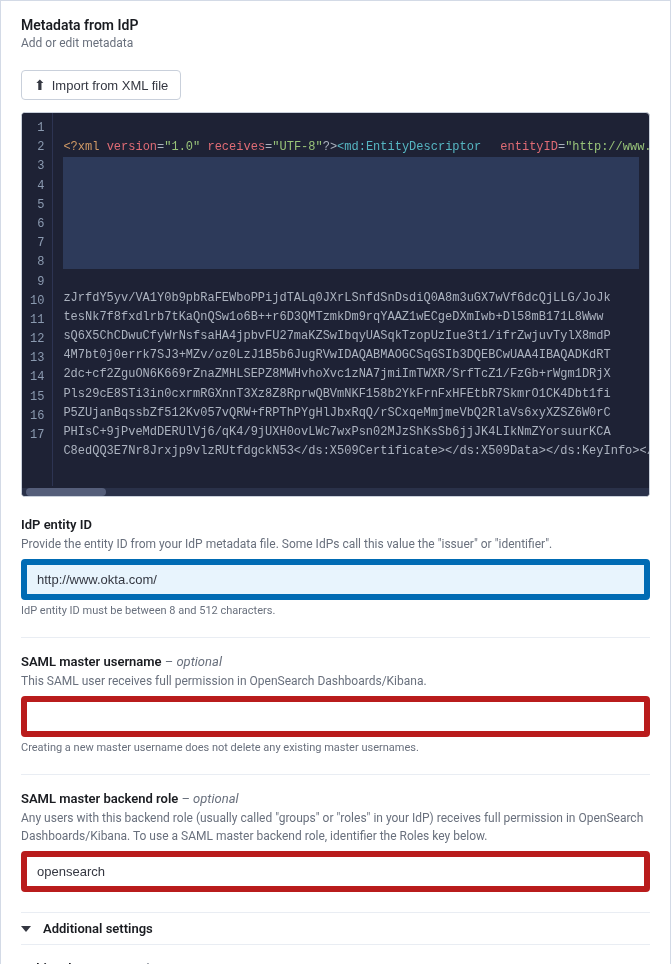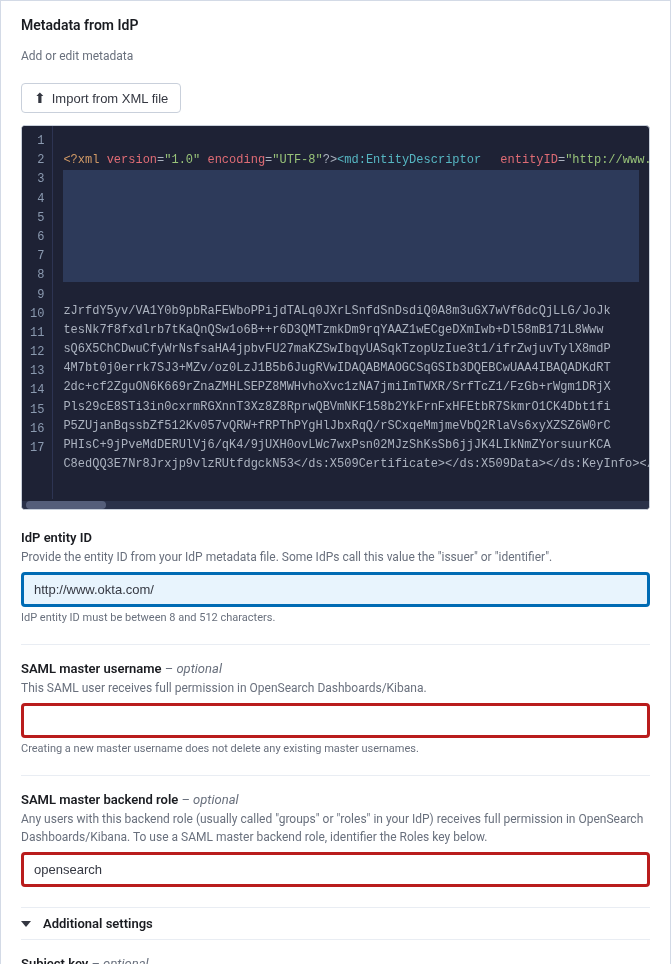--- a/index.html
+++ b/index.html
@@ -13,21 +13,21 @@
       width: 671px;
       min-height: 964px;
       background: #fff;
       padding: 16px 20px;
       border: 1px solid #d3dae6;
     }
     .section-title {
       font-size: 14px;
       font-weight: 600;
       color: #1a1c21;
-      margin-bottom: 16px;
+      margin-bottom: 3px;
     }
     .section-subtitle {
       font-size: 12px;
       color: #69707d;
       margin-bottom: 10px;
     }
     .import-button {
       display: inline-flex;
       align-items: center;
       gap: 6px;
@@ -90,21 +90,21 @@
     }
     .field-description {
       font-size: 12px;
       color: #69707d;
       margin-bottom: 6px;
       line-height: 1.5;
     }
     .field-input {
       width: 100%;
       padding: 7px 10px;
-      border: 3px solid #b91c1c;
+      border: 6px solid #b91c1c;
       border-radius: 4px;
       font-size: 13px;
       color: #343741;
       outline: none;
     }
     .field-hint {
       font-size: 11px;
       color: #69707d;
       margin-top: 4px;
     }
@@ -184,21 +184,21 @@
         <div>10</div>
         <div>11</div>
         <div>12</div>
         <div>13</div>
         <div>14</div>
         <div>15</div>
         <div>16</div>
         <div>17</div>
       </div>
       <div class="code-content">
-<span style="color:#d19a66;">&lt;?xml</span> <span style="color:#e06c75;">version</span>=<span style="color:#98c379;">"1.0"</span> <span style="color:#e06c75;">encoding</span>=<span style="color:#98c379;">"UTF-8"</span>?&gt;<span style="color:#56b6c2;">&lt;md:EntityDescriptor</span> <span style="color:#e06c75;margin-left:12px;">entityID</span>=<span style="color:#98c379;">"http://www.okta.com/exk66gc7i</span>
+<span style="color:#d19a66;">&lt;?xml</span> <span style="color:#e06c75;">version</span>=<span style="color:#98c379;">"1.0"</span> <span style="color:#e06c75;">receives</span>=<span style="color:#98c379;">"UTF-8"</span>?&gt;<span style="color:#56b6c2;">&lt;md:EntityDescriptor</span> <span style="color:#e06c75;margin-left:12px;">entityID</span>=<span style="color:#98c379;">"http://www.okta.com/exk66gc7i</span>
 <span style="display:block; background:#2d3a5a; min-height:112px;"></span>
 zJrfdY5yv/VA1Y0b9pbRaFEWboPPijdTALq0JXrLSnfdSnDsdiQ0A8m3uGX7wVf6dcQjLLG/JoJk
 tesNk7f8fxdlrb7tKaQnQSw1o6B++r6D3QMTzmkDm9rqYAAZ1wECgeDXmIwb+Dl58mB171L8Www
 sQ6X5ChCDwuCfyWrNsfsaHA4jpbvFU27maKZSwIbqyUASqkTzopUzIue3t1/ifrZwjuvTylX8mdP
 4M7bt0j0errk7SJ3+MZv/oz0LzJ1B5b6JugRVwIDAQABMAOGCSqGSIb3DQEBCwUAA4IBAQADKdRT
 2dc+cf2ZguON6K669rZnaZMHLSEPZ8MWHvhoXvc1zNA7jmiImTWXR/SrfTcZ1/FzGb+rWgm1DRjX
 Pls29cE8STi3in0cxrmRGXnnT3Xz8Z8RprwQBVmNKF158b2YkFrnFxHFEtbR7SkmrO1CK4Dbt1fi
 P5ZUjanBqssbZf512Kv057vQRW+fRPThPYgHlJbxRqQ/rSCxqeMmjmeVbQ2RlaVs6xyXZSZ6W0rC
 PHIsC+9jPveMdDERUlVj6/qK4/9jUXH0ovLWc7wxPsn02MJzShKsSb6jjJK4LIkNmZYorsuurKCA
 C8edQQ3E7Nr8Jrxjp9vlzRUtfdgckN53&lt;/ds:X509Certificate&gt;&lt;/ds:X509Data&gt;&lt;/ds:KeyInfo&gt;&lt;/md:KeyDescriptor

